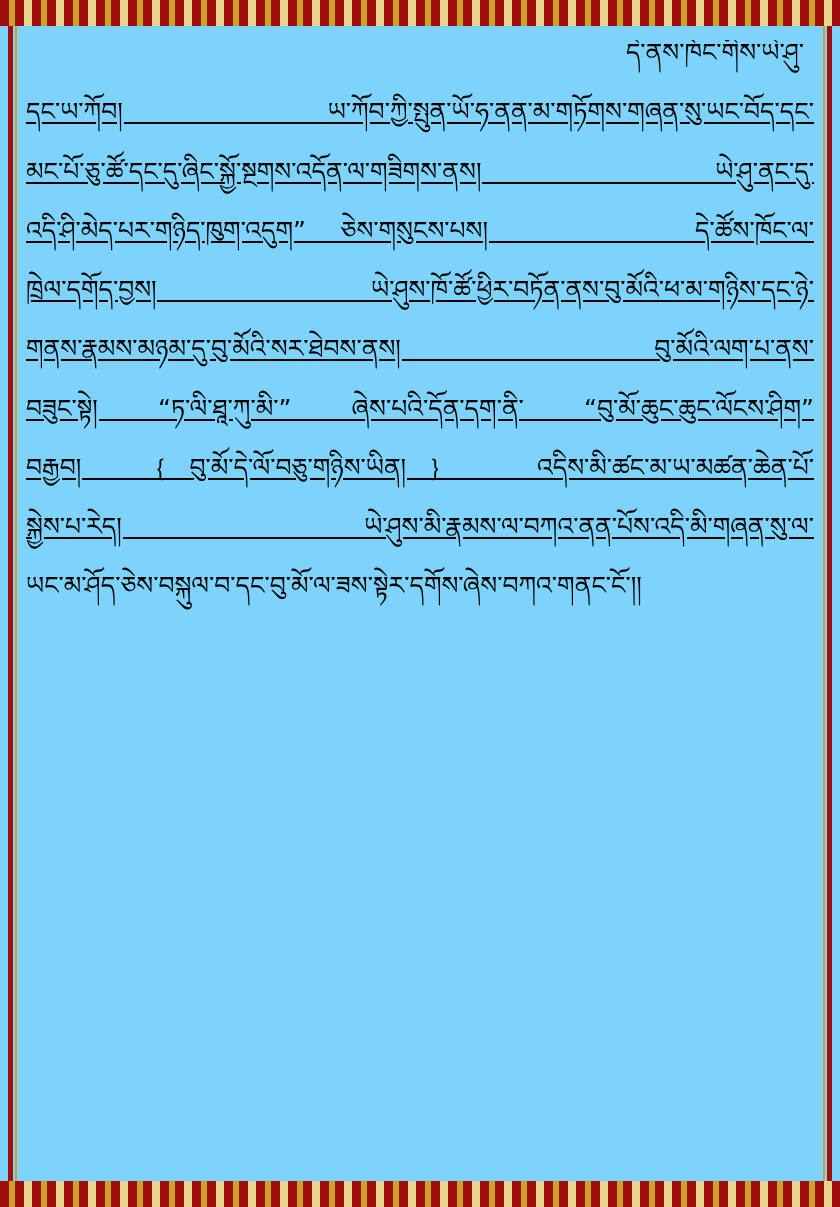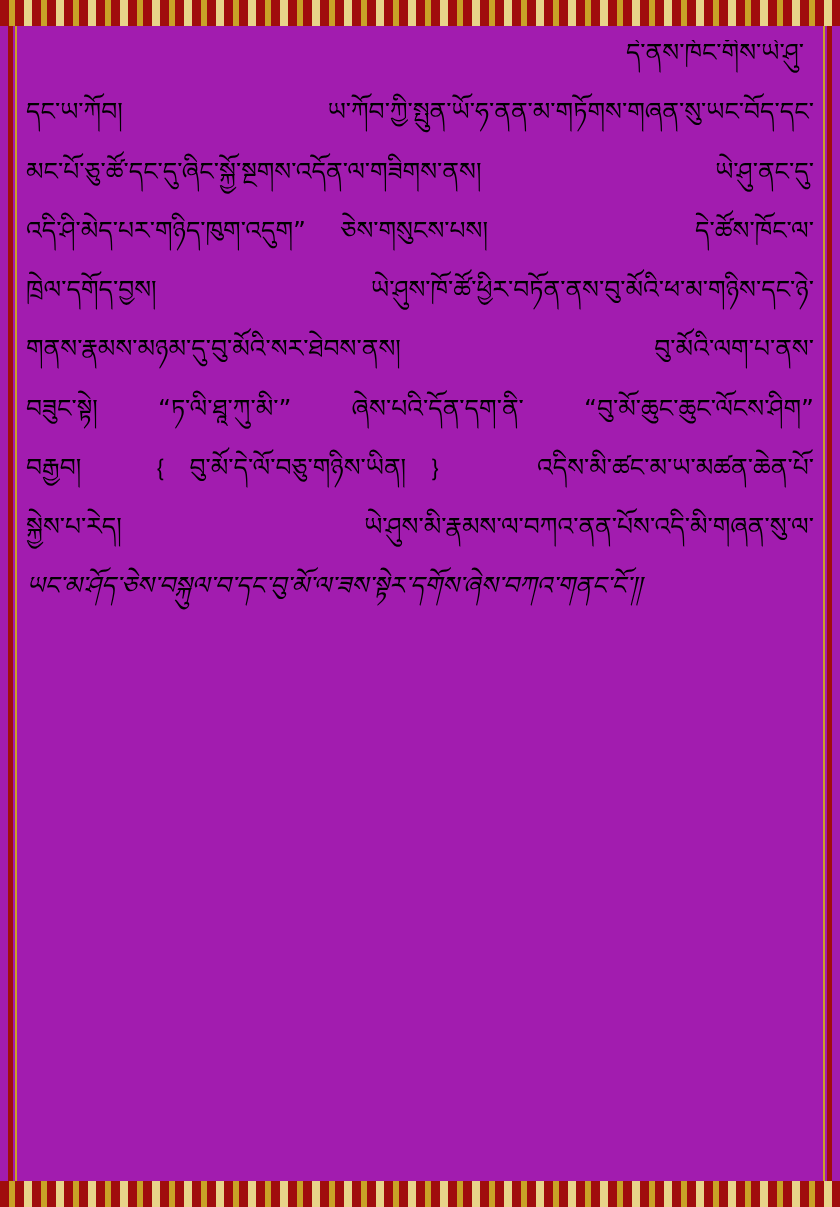--- a/index.html
+++ b/index.html
@@ -7,21 +7,21 @@
     padding: 0;
     background: #ffffff;
   }
   body {
     font-family: "DejaVu Sans", sans-serif;
   }
   .page {
     position: relative;
     width: 840px;
     height: 1207px;
-    background: #a21caf;
+    background: #7dd3fc;
     overflow: hidden;
     box-sizing: border-box;
   }
   
   .border-band {
     position: absolute;
     left: 0;
     width: 840px;
     height: 26px;
     background: #b38f00;
@@ -78,22 +78,22 @@
   .tib-line {
     font-family: "DejaVu Sans", sans-serif;
     font-size: 25px;
     line-height: 1.05;
     color: #000000;
     margin: 0 0 33px 0;
     white-space: pre-wrap;
     word-break: break-word;
   }
   .tib-line.right { text-align: right; padding-right: 10px; }
-  .tib-line.justify { text-align: justify; text-align-last: justify; }
-  .tib-line.last { text-align: justify; text-align-last: justify; margin-bottom: 1px; font-style: italic; }
+  .tib-line.justify { text-align: justify; text-align-last: justify; text-decoration: underline; }
+  .tib-line.last { text-align: justify; text-align-last: justify; margin-bottom: 1px; }
 </style>
 </head>
 <body>
 
 <div class="page">
 
   <div class="border-band top">
     <div class="band-inner"></div>
   </div>
 

